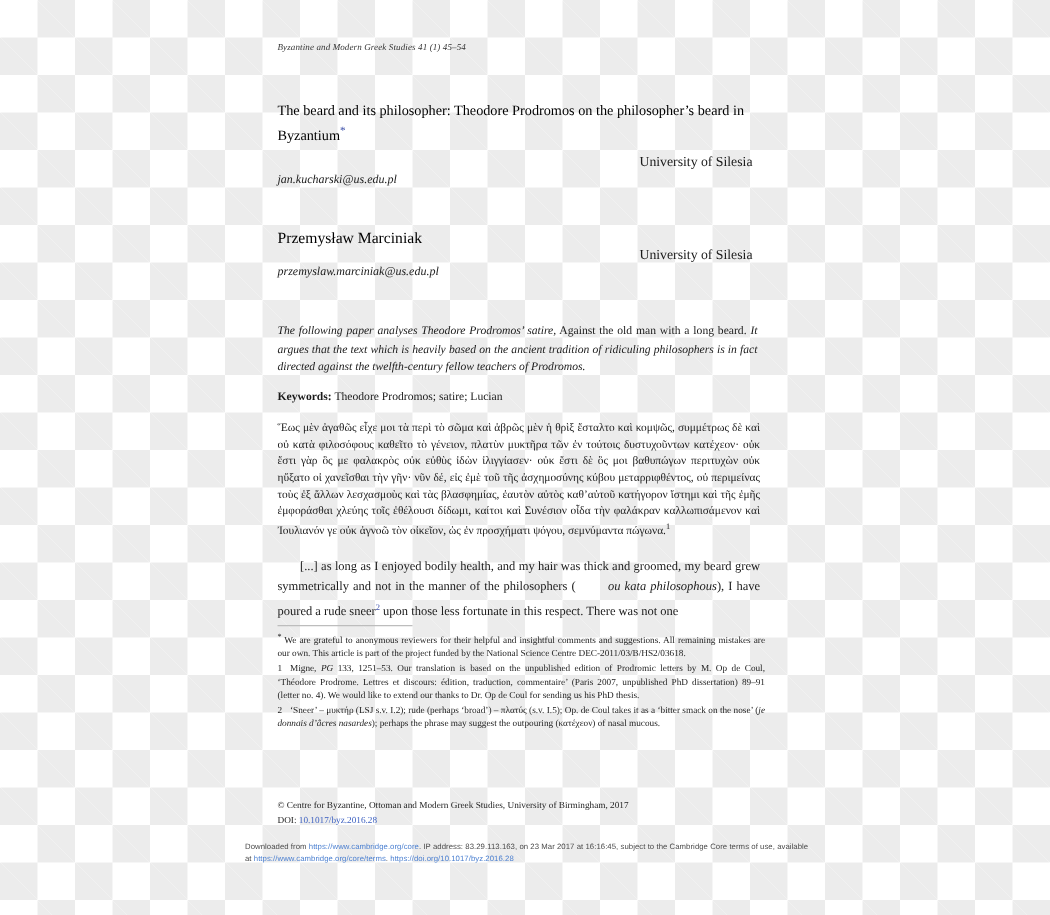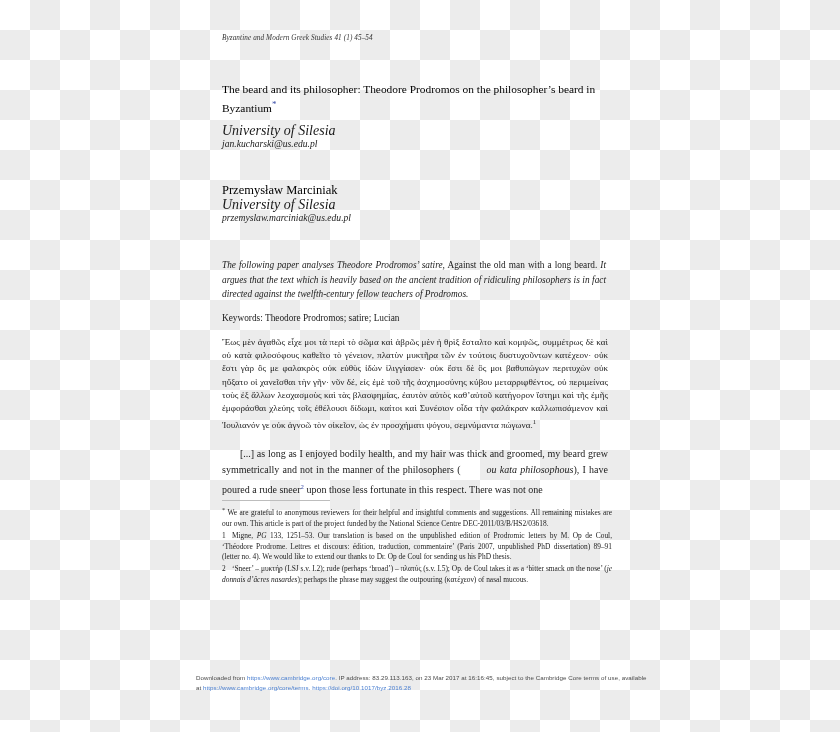--- a/index.html
+++ b/index.html
@@ -68,23 +68,23 @@
   
   .author-block { position: absolute; left: 0; width: 380px; }
   .author-block.a1 { top: 124px; }
   .author-block.a2 { top: 182px; }
   .author-name {
     font-size: 12.5px;
     line-height: 16px;
     color: #000;
   }
   .author-affil {
-    font-style: italic;
-    font-size: 14px;
+    font-size: 11px;
     line-height: 13px;
+    text-align: right;
   }
   .author-email {
     font-style: italic;
     font-size: 9.6px;
     line-height: 13px;
   }
 
   
   .abstract {
     position: absolute;
@@ -100,21 +100,21 @@
   .abstract .ital { font-style: italic; }
 
   .keywords {
     position: absolute;
     top: 311px;
     left: 0;
     width: 384px;
     font-size: 9.3px;
     line-height: 14px;
   }
-  .keywords b { font-weight: normal; }
+  .keywords b { font-weight: bold; }
 
   
   .greek {
     position: absolute;
     top: 336px;
     left: 0;
     width: 386px;
     font-size: 9.1px;
     line-height: 13.2px;
     text-align: justify;
@@ -226,20 +226,22 @@
 
     <div class="fn-rule"></div>
 
     <div class="footnotes">
       <div class="fn"><span class="marker star">*</span> <span>We are grateful to anonymous reviewers for their helpful and insightful comments and suggestions. All remaining mistakes are our own. This article is part of the project funded by the National Science Centre DEC-2011/03/B/HS2/03618.</span></div>
       <div class="fn"><span class="marker num">1</span><span>Migne, </span><span class="ital">PG</span><span> 133, 1251–53. Our translation is based on the unpublished edition of Prodromic letters by M. Op de Coul, ‘Théodore Prodrome. Lettres et discours: édition, traduction, commentaire’ (Paris 2007, unpublished PhD dissertation) 89–91 (letter no. 4). We would like to extend our thanks to Dr. Op de Coul for sending us his PhD thesis.</span></div>
       <div class="fn"><span class="marker num">2</span><span>‘Sneer’ – μυκτήρ (LSJ s.v. I.2); rude (perhaps ‘broad’) – πλατύς (s.v. I.5); Op. de Coul takes it as a ‘bitter smack on the nose’ (</span><span class="ital">je donnais d’âcres nasardes</span><span>); perhaps the phrase may suggest the outpouring (κατέχεον) of nasal mucous.</span></div>
     </div>
 
     <div class="copyright">
+      <div>© Centre for Byzantine, Ottoman and Modern Greek Studies, University of Birmingham, 2017</div>
+      <div class="doi-line"><span>DOI: </span><span class="doi-link">10.1017/byz.2016.28</span></div>
     </div>
 
   </div>
 
   <div class="dl-footer">
     <div><span>Downloaded from </span><span class="lnk">https://www.cambridge.org/core</span><span>. IP address: 83.29.113.163, on 23 Mar 2017 at 16:16:45, subject to the Cambridge Core terms of use, available</span></div>
     <div><span>at </span><span class="lnk">https://www.cambridge.org/core/terms</span><span>. </span><span class="lnk">https://doi.org/10.1017/byz.2016.28</span></div>
   </div>
 </div>
 

